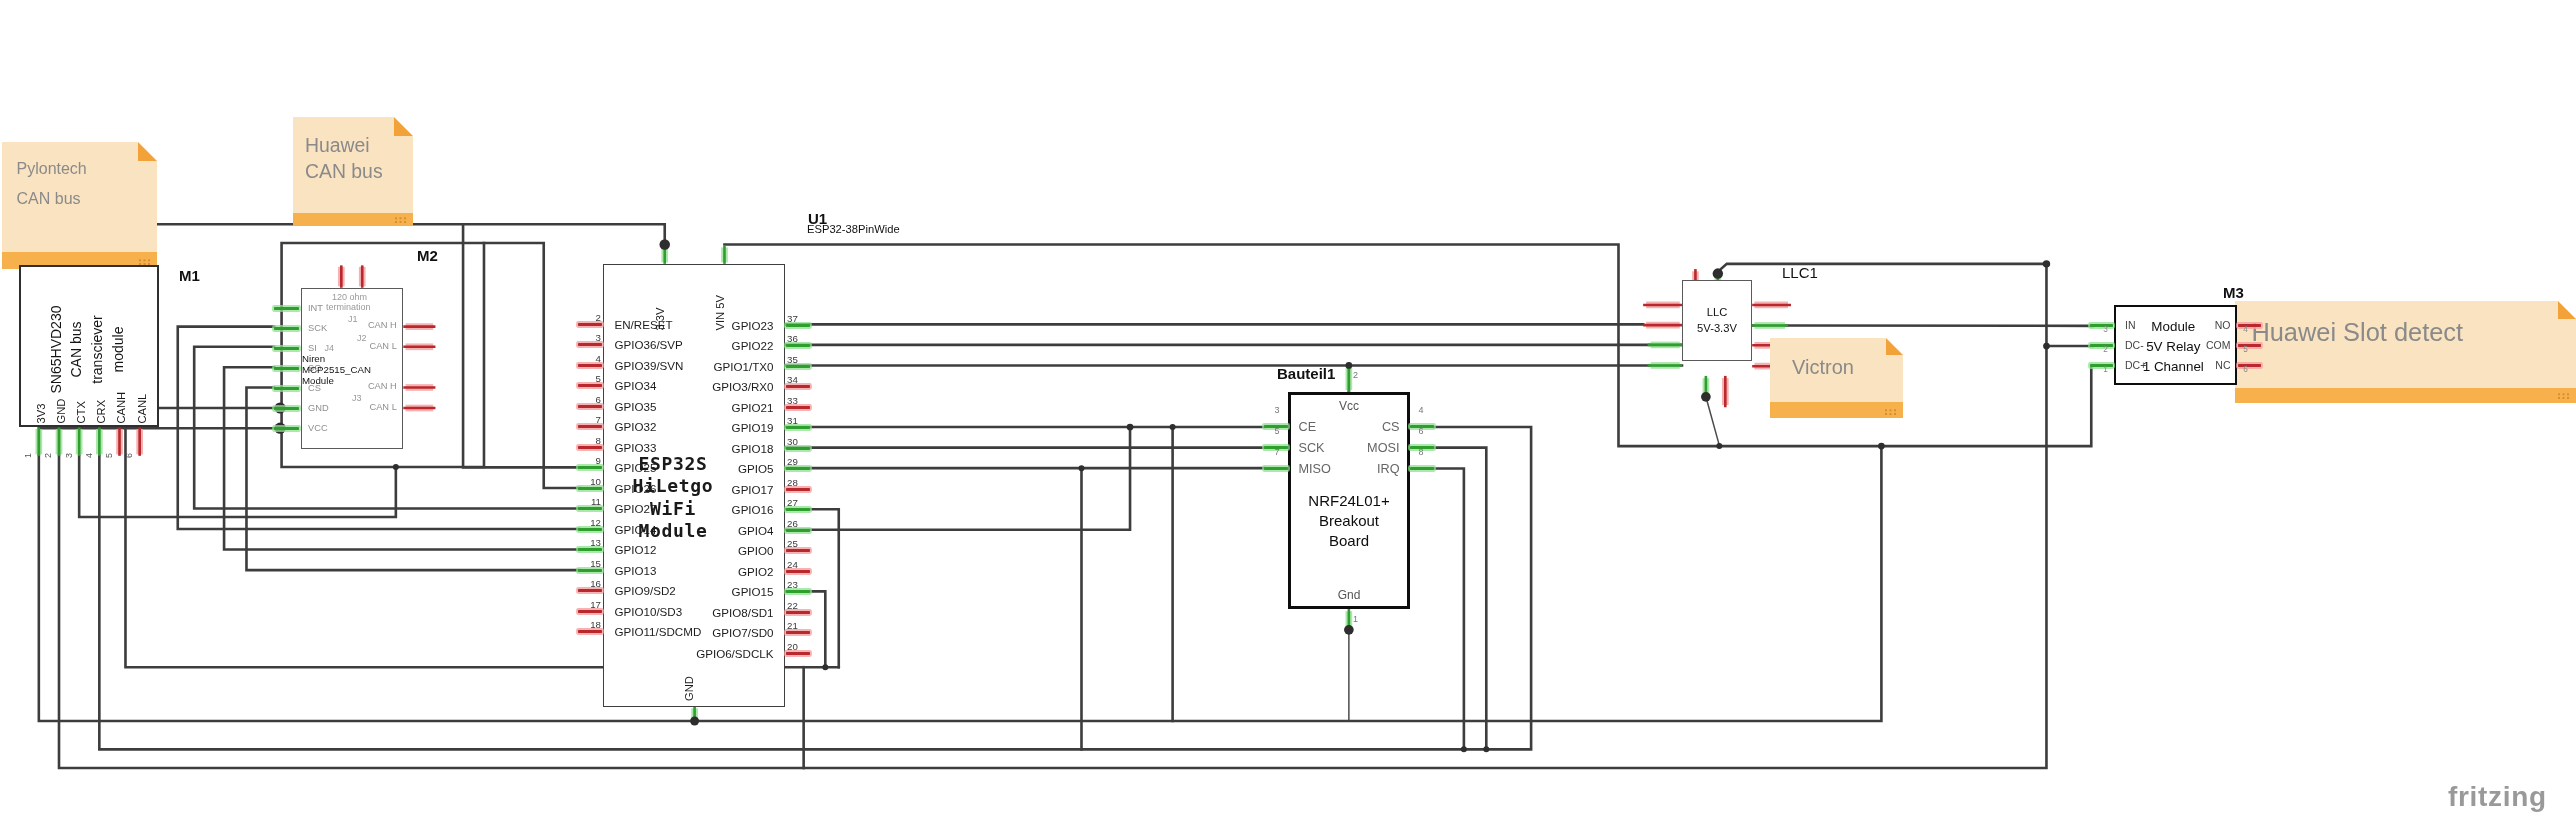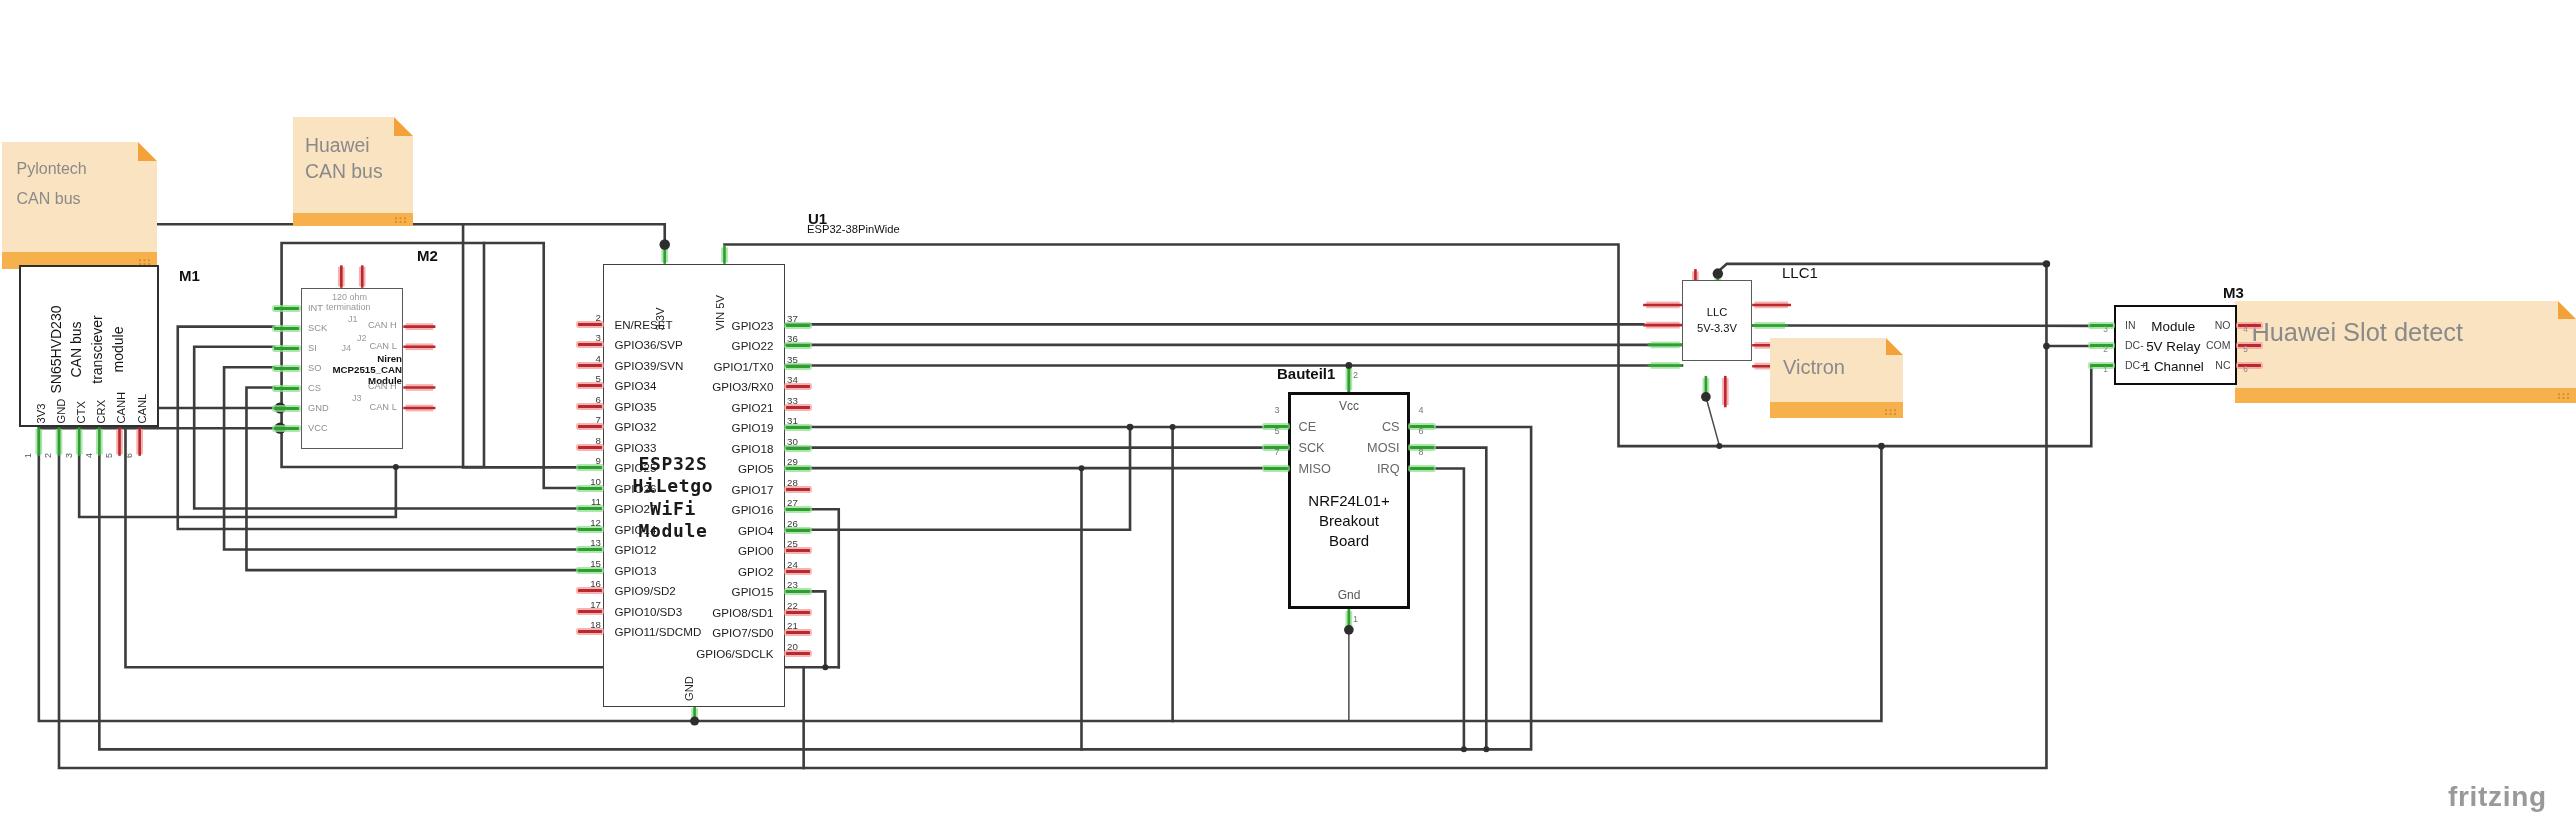--- a/index.html
+++ b/index.html
@@ -46,21 +46,21 @@
   .m1-pinlabel{position:absolute;width:55px;height:12px;font-size:11.2px;color:#1a1a1a;transform:rotate(-90deg);text-align:left;}
   .m1-pinnum{position:absolute;width:22.4px;height:9.7px;font-size:9px;color:#555;transform:rotate(-90deg);text-align:left;}
   
   .m2{left:301px;top:288px;width:102px;height:161px;border:1.1px solid #5a5a5a;}
   .m2 .pinrow{height:20px;font-size:9.3px;color:#8f8f8f;}
   .m2 .pincol{top:9px;}
   .m2 .pinrow .lbl{padding-left:6px;}
   .m2 .stub{left:-28px;width:25.4px;top:50%;margin-top:-1.5px;}
   .m2-rlabel{position:absolute;right:5.2px;height:11.2px;font-size:9.3px;color:#8f8f8f;white-space:nowrap;}
   .m2-small{position:absolute;font-size:9px;color:#9a9a9a;white-space:nowrap;}
-  .m2-bold{position:absolute;left:0;right:0;text-align:right;font-size:9.7px;font-weight:bold;color:#141414;white-space:nowrap;}
+  .m2-bold{position:absolute;left:0;right:0;text-align:left;font-size:9.7px;font-weight:normal;color:#141414;white-space:nowrap;}
   
   .nrf{left:1288px;top:392px;width:122px;height:217px;border:3px solid #0d0d0d;}
   .nrf .pinrow{height:21px;font-size:12.7px;color:#666;}
   .nrf .pincol{top:21px;}
   .nrf .pins-left .lbl{padding-left:7.5px;}
   .nrf .pins-left .stub{left:-27px;width:24px;top:50%;margin-top:-1.5px;}
   .nrf .pins-left .pnum{left:-16.4px;top:-11.2px;font-size:9px;color:#777;}
   .nrf .pins-right .lbl{margin-left:auto;padding-right:7.5px;}
   .nrf .pins-right .stub{right:-27px;width:24px;top:50%;margin-top:-1.5px;}
   .nrf .pins-right .pnum{right:-16.4px;top:-11.2px;font-size:9px;color:#777;}
@@ -93,21 +93,21 @@
   .note-supply{left:299px;top:6px;width:173px;height:114px;}
   .note-supply .note-body{height:91px;font-size:19.4px;line-height:25.4px;padding:10.5px 0 0 11.2px;box-sizing:border-box;}
   .note-supply .note-bar{top:91px;height:22.4px;}
   .note-hcan{left:293px;top:117px;width:120px;height:104px;}
   .note-hcan .note-body{height:96px;font-size:19.4px;line-height:25.4px;padding:16.4px 0 0 12px;box-sizing:border-box;}
   .note-hcan .note-bar{top:96px;height:13.4px;}
   .note-pylon{left:1.5px;top:142px;width:155px;height:127px;}
   .note-pylon .note-body{height:110px;font-size:16px;line-height:30px;padding:12px 0 0 15px;box-sizing:border-box;}
   .note-pylon .note-bar{top:110px;height:17px;}
   .note-victron{left:1770px;top:338px;width:133px;height:81px;}
-  .note-victron .note-body{height:64px;font-size:20px;line-height:22.4px;padding:18px 0 0 13px;box-sizing:border-box;}
+  .note-victron .note-body{height:64px;font-size:20px;line-height:22.4px;padding:18px 0 0 22px;box-sizing:border-box;}
   .note-victron .note-bar{top:64px;height:16.4px;}
   .note-victron .note-fold{border-bottom-width:17px;border-right-width:17px;}
   .note-slot{left:2235px;top:301px;width:341px;height:132px;}
   .note-slot .note-body{height:87px;font-size:25.4px;line-height:28px;padding:17px 0 0 16.4px;box-sizing:border-box;}
   .note-slot .note-bar{top:87px;height:15px;}
   .note-slot .note-fold{border-bottom-width:18px;border-right-width:18px;}
   .watermark{position:absolute;left:2448px;top:781px;font-size:28px;font-weight:bold;color:#999;letter-spacing:0.7px;}
 </style>
 </head>
 <body>
@@ -351,21 +351,21 @@
         </div>
       </div>
     <div class="m2-rlabel" style="top:31px;">CAN H</div>
     <div class="m2-rlabel" style="top:52px;">CAN L</div>
     <div class="m2-rlabel" style="top:92px;">CAN H</div>
     <div class="m2-rlabel" style="top:113px;">CAN L</div>
     <div class="m2-small" style="left:30px;top:3px;">120 ohm</div>
     <div class="m2-small" style="left:24px;top:13.4px;">termination</div>
     <div class="m2-small" style="left:46px;top:25px;">J1</div>
     <div class="m2-small" style="left:55px;top:44px;">J2</div>
-    <div class="m2-small" style="left:22.4px;top:54px;margin-left:17px;">J4</div>
+    <div class="m2-small" style="left:22.4px;top:54px;">J4</div>
     <div class="m2-small" style="left:50px;top:104px;">J3</div>
     <div class="m2-bold" style="top:64px;">Niren</div>
     <div class="m2-bold" style="top:75px;">MCP2515_CAN</div>
     <div class="m2-bold" style="top:86px;">Module</div>
   </div>
 
   <div class="reflabel" style="left:808px;top:210px;">U1</div>
   <div class="partname" style="left:807px;top:223px;">ESP32-38PinWide</div>
   <div class="box esp32">
     <div class="pincol pins-left">

